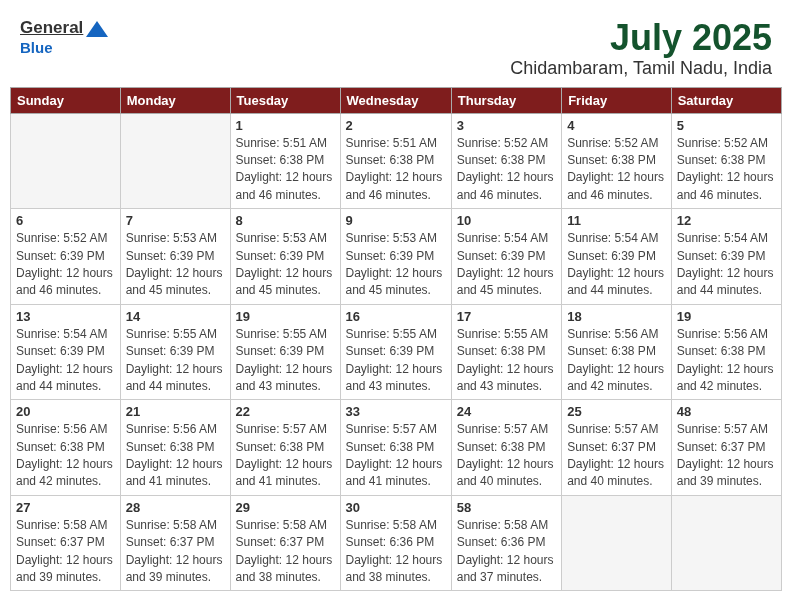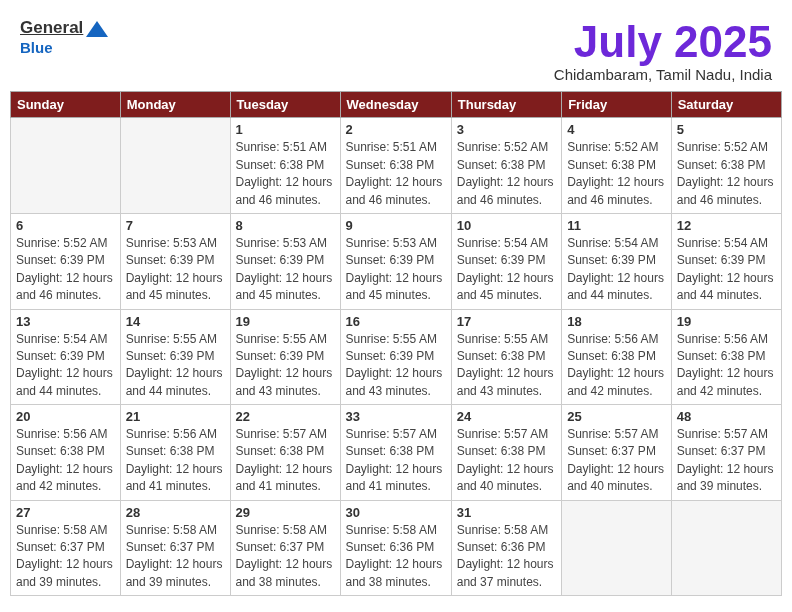--- a/index.html
+++ b/index.html
@@ -18,27 +18,27 @@
     }
     .logo {
       display: flex;
       align-items: center;
       gap: 4px;
     }
     .title-block {
       text-align: right;
     }
     .month-title {
-      font-size: 44px;
+      font-size: 36px;
       font-weight: bold;
-      color: #6d28d9;
+      color: #14532d;
       line-height: 1.1;
     }
     .location-title {
-      font-size: 15px;
+      font-size: 18px;
       color: #333;
     }
     .calendar {
       width: 100%;
       border-collapse: collapse;
       margin-top: 4px;
     }
     .calendar th {
       background-color: #7f1d1d;
       color: #fff;
@@ -293,21 +293,21 @@
 Sunset: 6:37 PM
 Daylight: 12 hours and 38 minutes.</div>
         </td>
         <td>
           <span class="day-number">30</span>
           <div class="day-info" style="white-space: pre-line;">Sunrise: 5:58 AM
 Sunset: 6:36 PM
 Daylight: 12 hours and 38 minutes.</div>
         </td>
         <td>
-          <span class="day-number">31</span>
+          <span class="day-number">58</span>
           <div class="day-info" style="white-space: pre-line;">Sunrise: 5:58 AM
 Sunset: 6:36 PM
 Daylight: 12 hours and 37 minutes.</div>
         </td>
         <td class="empty"></td>
         <td class="empty"></td>
       </tr>
     </tbody>
 </table>
 

